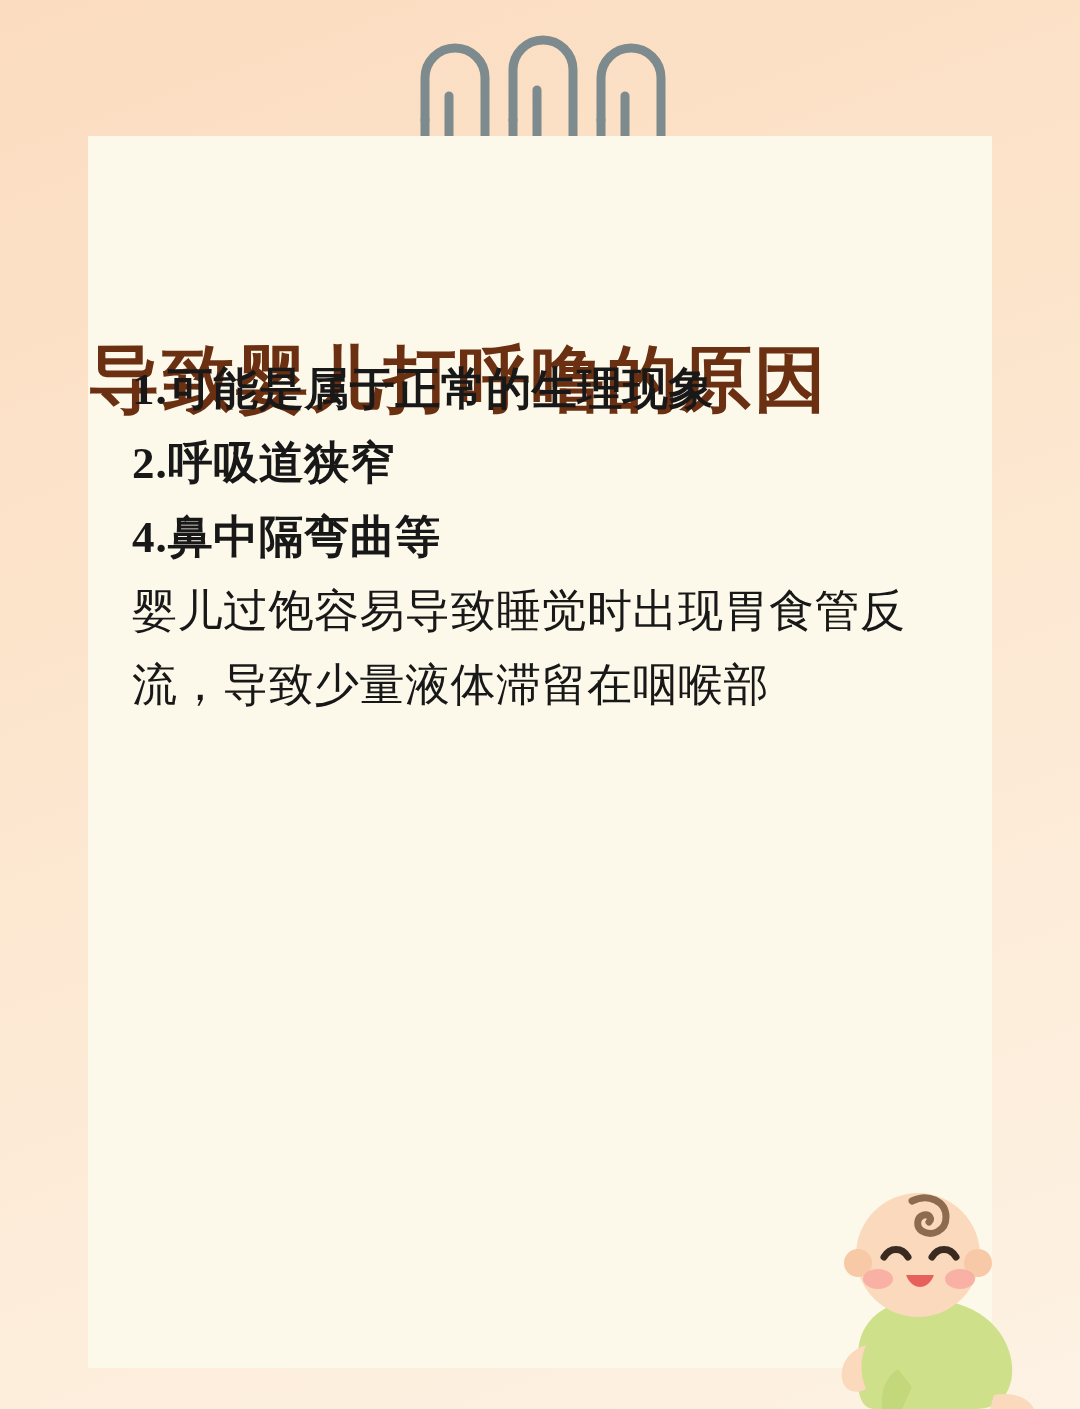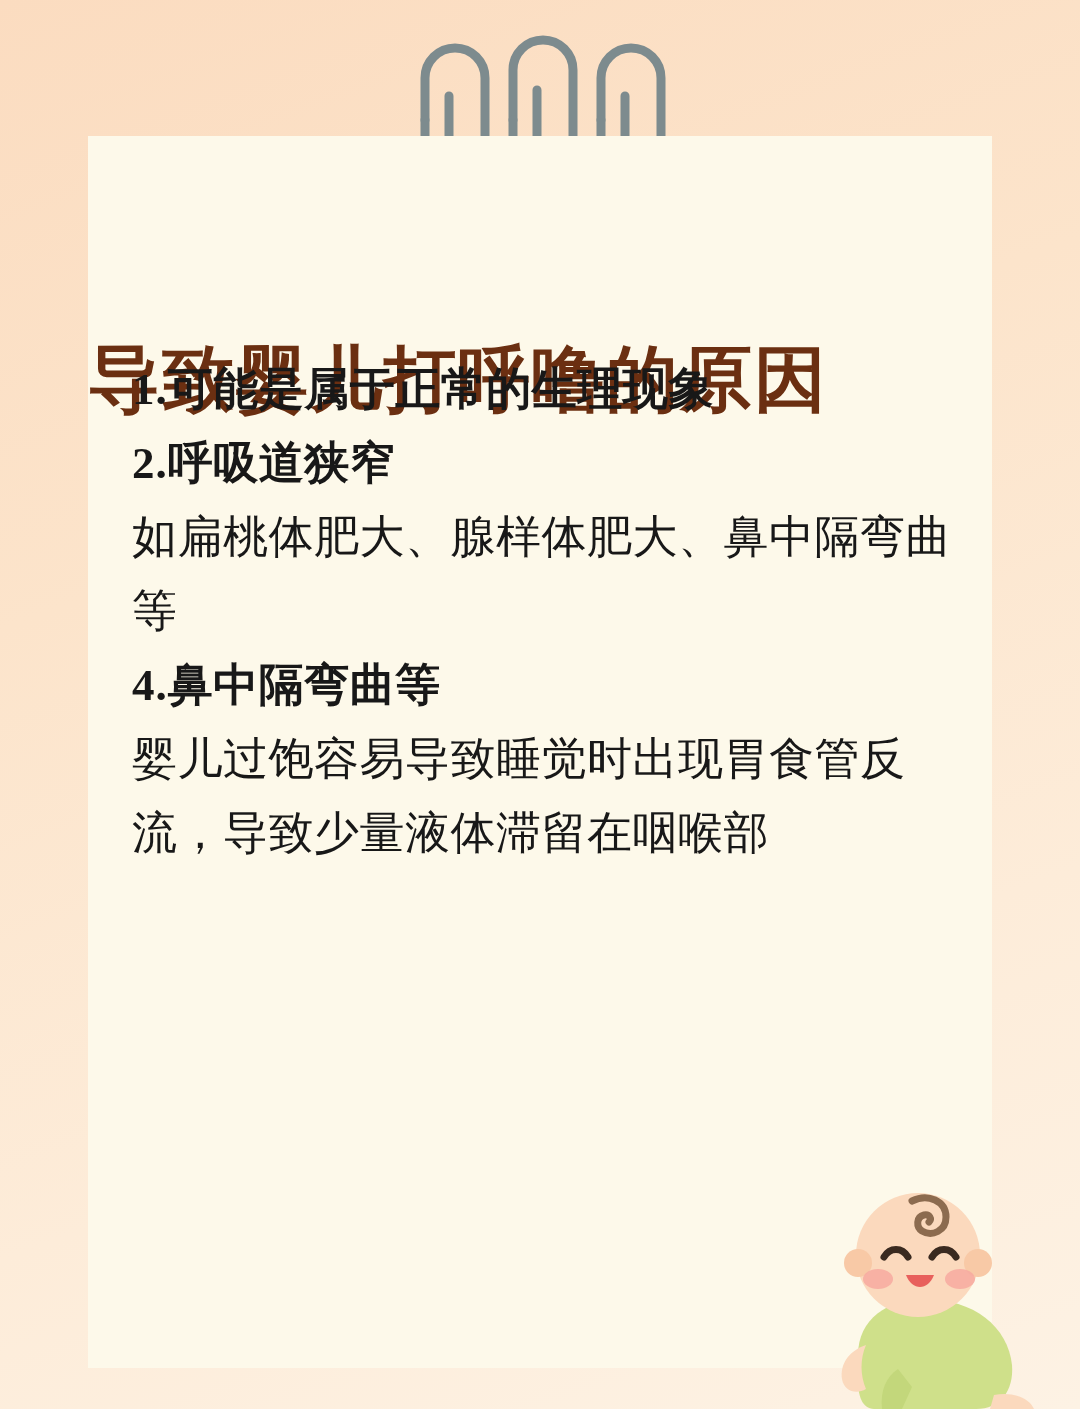--- a/index.html
+++ b/index.html
@@ -115,21 +115,20 @@
     <div class="content">
 
       <div class="line heading">
         <span class="num">1.</span><span>可能是属于正常的生理现象</span>
       </div>
 
       <div class="line heading">
         <span class="num">2.</span><span>呼吸道狭窄</span>
       </div>
 
-      <div class="line para">如扁桃体肥大、腺样体肥大、鼻中隔弯曲等</div>
 
       <div class="line heading">
         <span class="num">4.</span><span>鼻中隔弯曲等</span>
       </div>
       <div class="line para">婴儿过饱容易导致睡觉时出现胃食管反流，导致少量液体滞留在咽喉部</div>
 
     </div>
   </div>
 
   <svg class="baby" viewBox="0 0 300 250" xmlns="http://www.w3.org/2000/svg">

